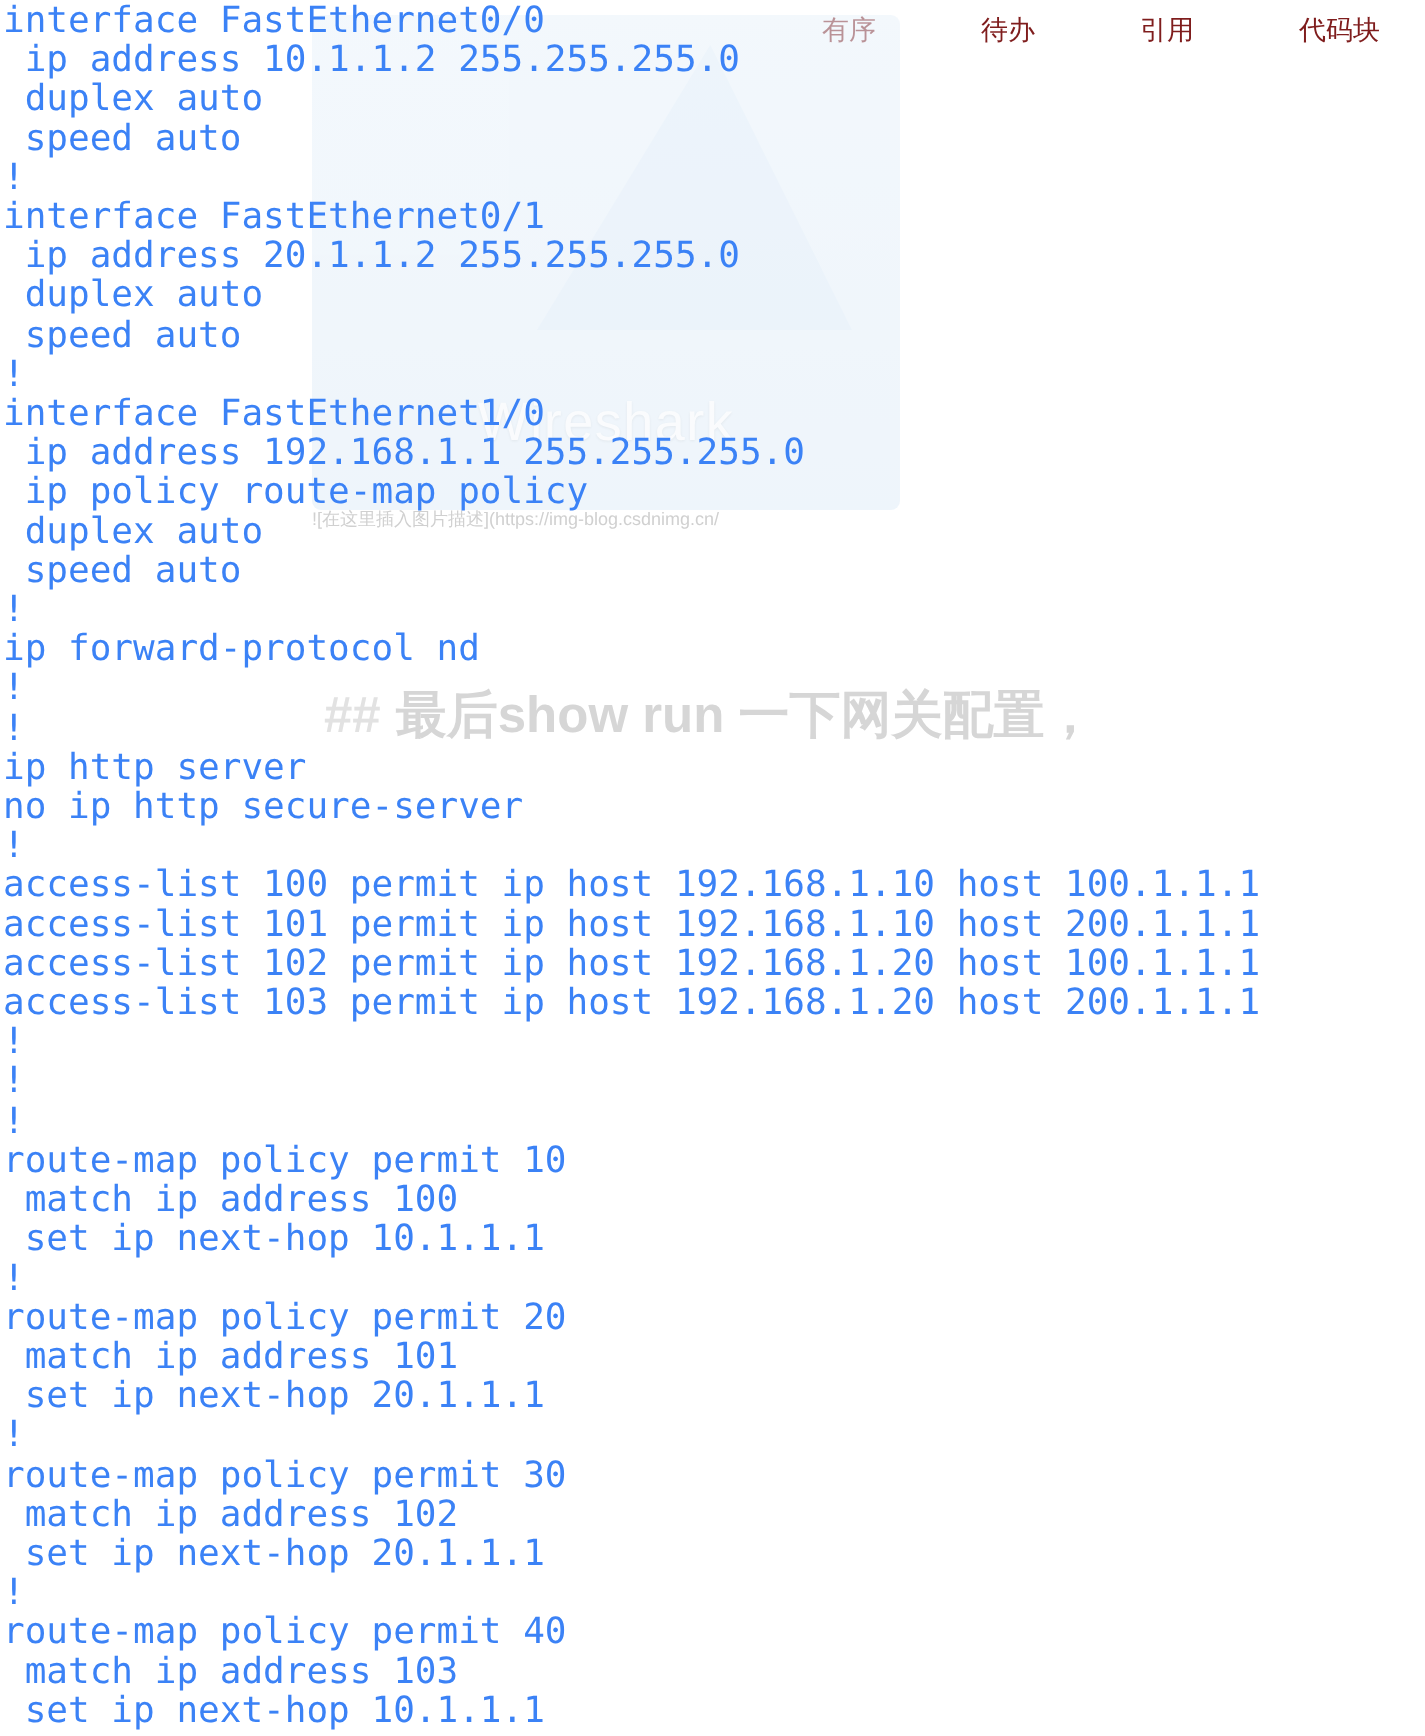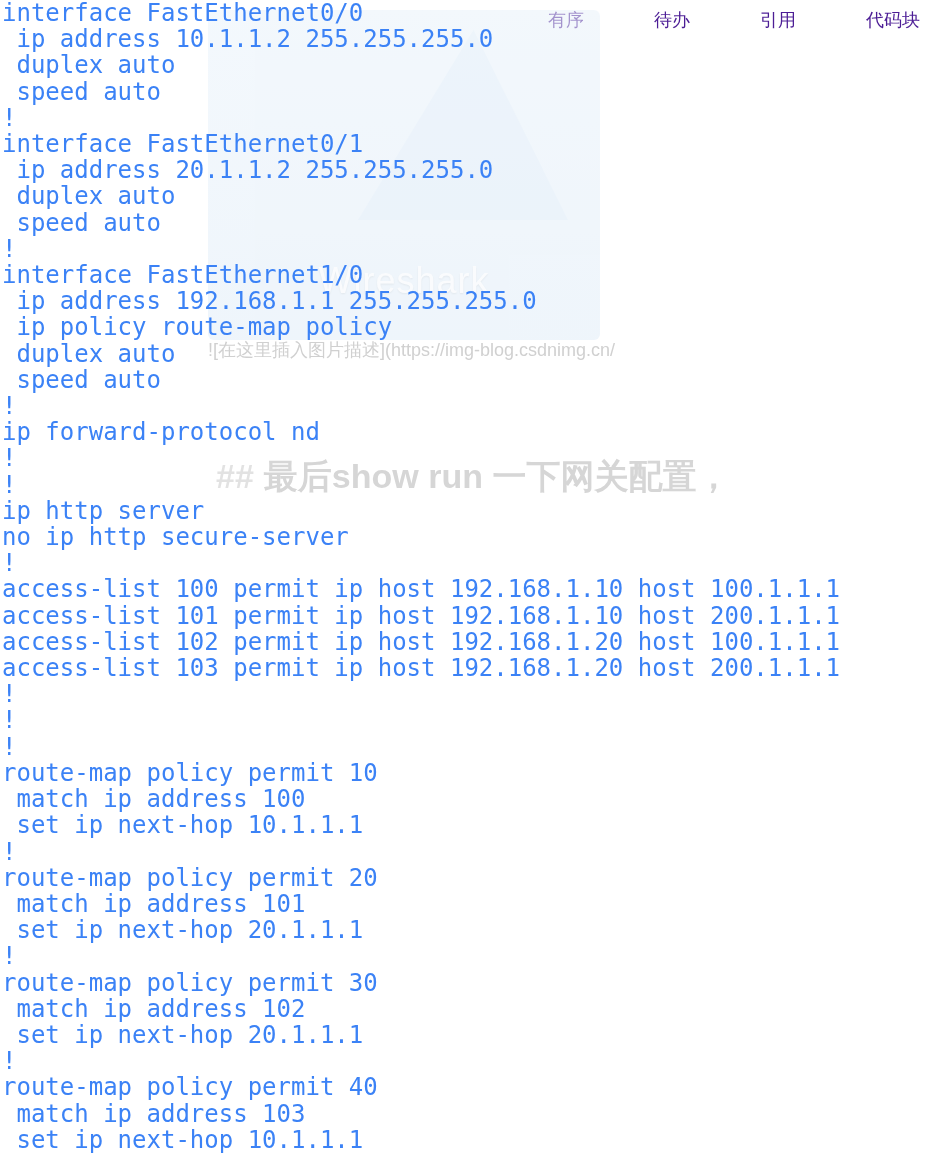--- a/index.html
+++ b/index.html
@@ -18,21 +18,21 @@
     background: #ffffff;
   }
   
   .toolbar {
     position: absolute;
     top: 8px;
     right: 0;
     display: flex;
     gap: 70px;
     padding-right: 30px;
-    color: #4c1d95;
+    color: #7f1d1d;
     font-family: "Helvetica Neue", Arial, sans-serif;
     font-size: 18px;
   }
   .toolbar span { white-space: nowrap; }
   
   .ws-tile {
     position: absolute;
     left: 208px;
     top: 10px;
     width: 392px;
@@ -63,21 +63,21 @@
     background: #cfe3f4;
     clip-path: polygon(55% 0%, 100% 100%, 0% 100%);
     opacity: 0.4;
   }
   
   .watermark-img {
     position: absolute;
     left: 208px;
     top: 338px;
     font-family: Arial, sans-serif;
-    font-size: 18px;
+    font-size: 12px;
     color: #d0d0d0;
     white-space: nowrap;
   }
   
   .watermark-heading {
     position: absolute;
     left: 216px;
     top: 454px;
     font-family: "Helvetica Neue", Arial, sans-serif;
     font-size: 34px;

